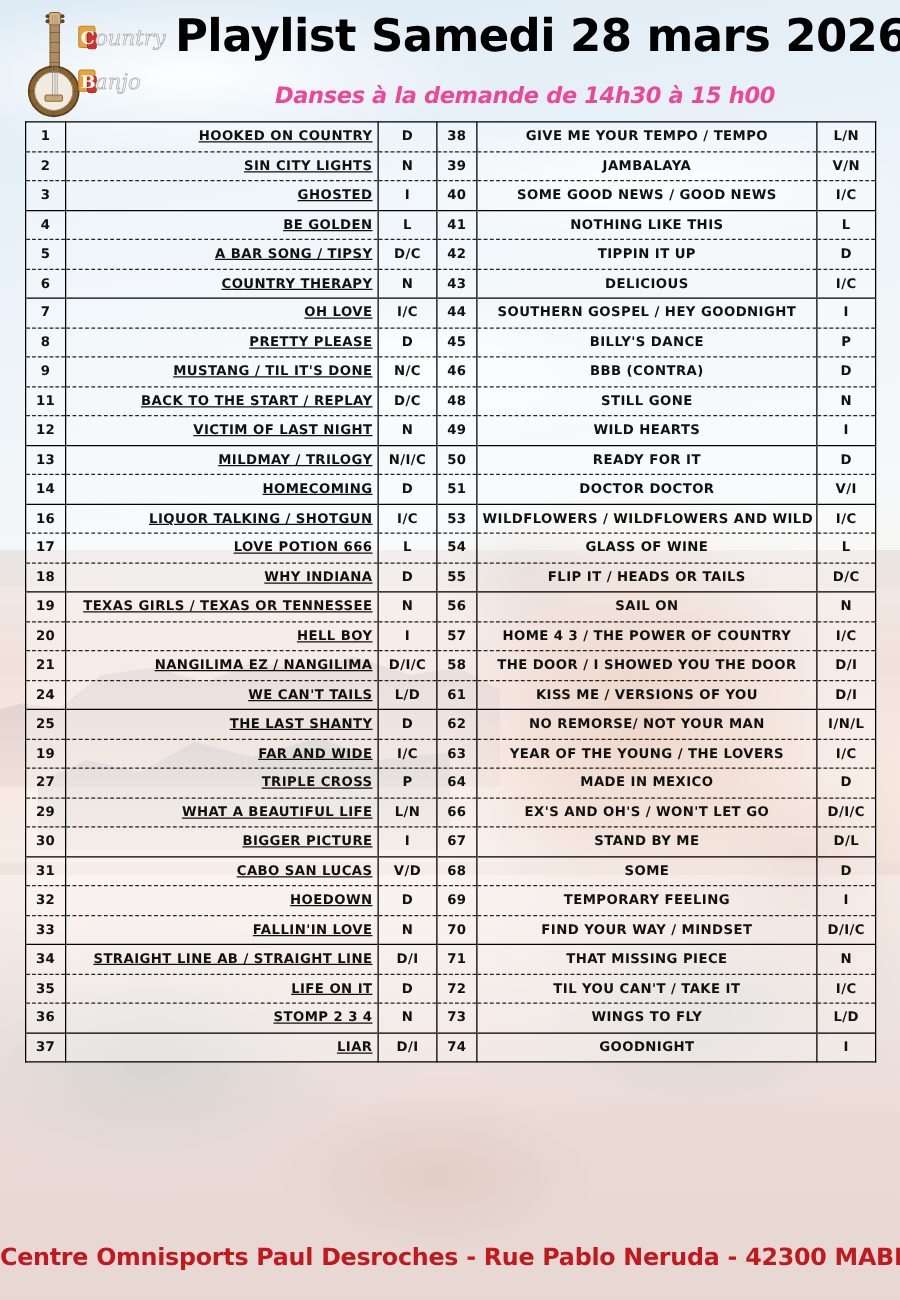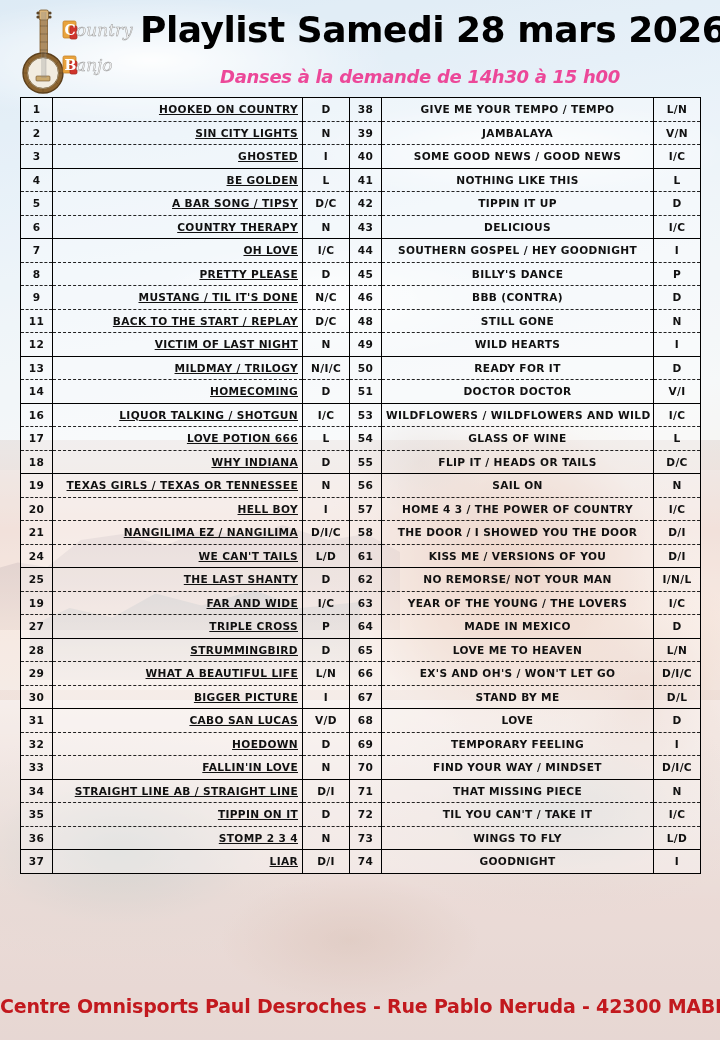--- a/index.html
+++ b/index.html
@@ -460,28 +460,20 @@
             <td class="codeR cellbg">I/C</td>
           </tr>
           <tr>
             <td class="num cellbg">27</td>
             <td class="titleL cellbg">TRIPLE CROSS</td>
             <td class="codeL cellbg">P</td>
             <td class="numR cellbg">64</td>
             <td class="titleR cellbg">MADE IN MEXICO</td>
             <td class="codeR cellbg">D</td>
           </tr>
-          <tr class="solid-top">
-            <td class="num cellbg">28</td>
-            <td class="titleL cellbg">STRUMMINGBIRD</td>
-            <td class="codeL cellbg">D</td>
-            <td class="numR cellbg">65</td>
-            <td class="titleR cellbg">LOVE ME TO HEAVEN</td>
-            <td class="codeR cellbg">L/N</td>
-          </tr>
           <tr>
             <td class="num cellbg">29</td>
             <td class="titleL cellbg">WHAT A BEAUTIFUL LIFE</td>
             <td class="codeL cellbg">L/N</td>
             <td class="numR cellbg">66</td>
             <td class="titleR cellbg">EX'S AND OH'S / WON'T LET GO</td>
             <td class="codeR cellbg">D/I/C</td>
           </tr>
           <tr>
             <td class="num cellbg">30</td>
@@ -489,21 +481,21 @@
             <td class="codeL cellbg">I</td>
             <td class="numR cellbg">67</td>
             <td class="titleR cellbg">STAND BY ME</td>
             <td class="codeR cellbg">D/L</td>
           </tr>
           <tr class="solid-top">
             <td class="num cellbg">31</td>
             <td class="titleL cellbg">CABO SAN LUCAS</td>
             <td class="codeL cellbg">V/D</td>
             <td class="numR cellbg">68</td>
-            <td class="titleR cellbg">LOVE</td>
+            <td class="titleR cellbg">SOME</td>
             <td class="codeR cellbg">D</td>
           </tr>
           <tr>
             <td class="num cellbg">32</td>
             <td class="titleL cellbg">HOEDOWN</td>
             <td class="codeL cellbg">D</td>
             <td class="numR cellbg">69</td>
             <td class="titleR cellbg">TEMPORARY FEELING</td>
             <td class="codeR cellbg">I</td>
           </tr>
@@ -518,21 +510,21 @@
           <tr class="solid-top">
             <td class="num cellbg">34</td>
             <td class="titleL cellbg">STRAIGHT LINE AB / STRAIGHT LINE</td>
             <td class="codeL cellbg">D/I</td>
             <td class="numR cellbg">71</td>
             <td class="titleR cellbg">THAT MISSING PIECE</td>
             <td class="codeR cellbg">N</td>
           </tr>
           <tr>
             <td class="num cellbg">35</td>
-            <td class="titleL cellbg">TIPPIN ON IT</td>
+            <td class="titleL cellbg">LIFE ON IT</td>
             <td class="codeL cellbg">D</td>
             <td class="numR cellbg">72</td>
             <td class="titleR cellbg">TIL YOU CAN'T / TAKE IT</td>
             <td class="codeR cellbg">I/C</td>
           </tr>
           <tr>
             <td class="num cellbg">36</td>
             <td class="titleL cellbg">STOMP 2 3 4</td>
             <td class="codeL cellbg">N</td>
             <td class="numR cellbg">73</td>

